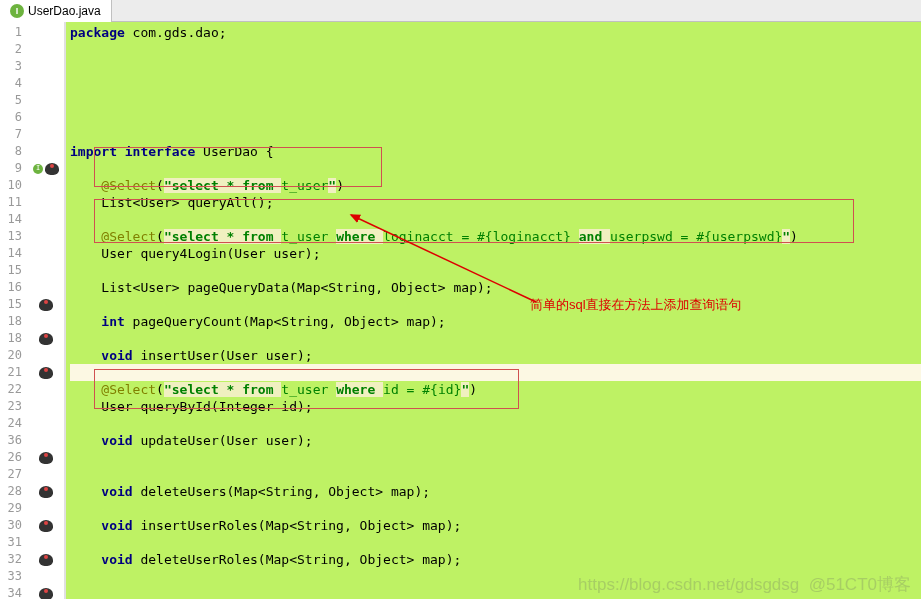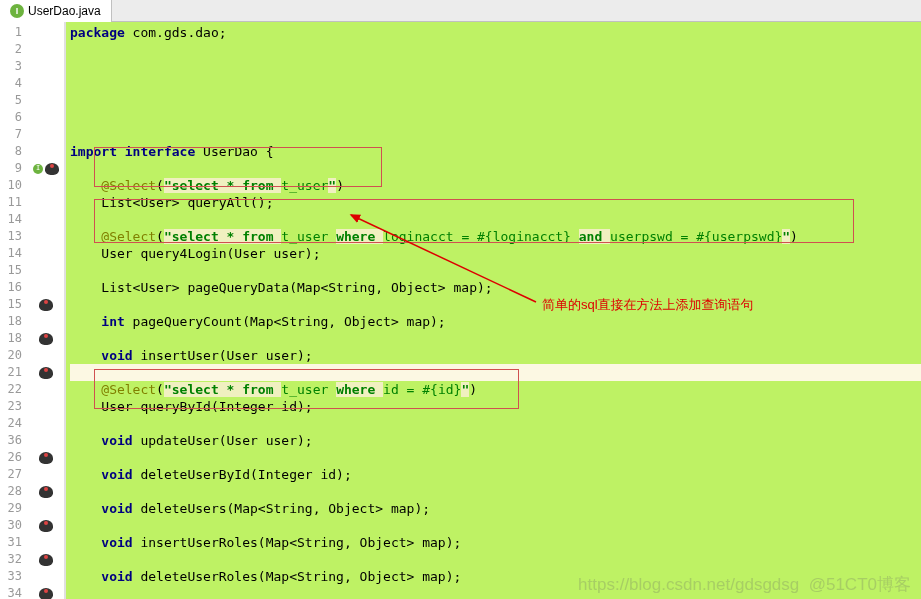--- a/index.html
+++ b/index.html
@@ -152,35 +152,34 @@
       <div class="ln"></div>
       <div class="ln">    <span class="kw">int</span><span class="plain"> pageQueryCount(Map&lt;String, Object&gt; map);</span></div>
       <div class="ln"></div>
       <div class="ln">    <span class="kw">void</span><span class="plain"> insertUser(User user);</span></div>
       <div class="ln ln22"></div>
       <div class="ln">    <span class="ann">@Select</span><span class="plain">(</span><span class="str">"select * from </span><span class="strn">t_user </span><span class="str">where </span><span class="strn">id = #{id}</span><span class="str">"</span><span class="plain">)</span></div>
       <div class="ln">    <span class="plain">User queryById(Integer id);</span></div>
       <div class="ln"></div>
       <div class="ln">    <span class="kw">void</span><span class="plain"> updateUser(User user);</span></div>
       <div class="ln"></div>
-      <div class="ln">    <span class="kw">void</span><span class="plain"> deleteUserById(Integer id);</span></div>
       <div class="ln"></div>
       <div class="ln">    <span class="kw">void</span><span class="plain"> deleteUsers(Map&lt;String, Object&gt; map);</span></div>
       <div class="ln"></div>
       <div class="ln">    <span class="kw">void</span><span class="plain"> insertUserRoles(Map&lt;String, Object&gt; map);</span></div>
       <div class="ln"></div>
       <div class="ln">    <span class="kw">void</span><span class="plain"> deleteUserRoles(Map&lt;String, Object&gt; map);</span></div>
       <div class="box" style="left:28px;top:125px;width:288px;height:40px"></div>
     <div class="box" style="left:28px;top:177px;width:760px;height:44px"></div>
     <div class="box" style="left:28px;top:347px;width:425px;height:40px"></div>
 
     <svg class="arrow" style="left:270px;top:185px" width="220" height="110">
       <defs>
           <marker id="ah" markerWidth="8" markerHeight="8" refX="6" refY="3" orient="auto">
             <path d="M0,0 L7,3 L0,6 Z" fill="#d00"></path>
           </marker>
         </defs>
       <line x1="200" y1="95" x2="15" y2="8" stroke="#d00" stroke-width="1.5" marker-end="url(#ah)"></line>
     </svg>
-    <div class="note" style="left:476px;top:274px">简单的sql直接在方法上添加查询语句</div>
+    <div class="note" style="left:464px;top:274px">简单的sql直接在方法上添加查询语句</div>
     <div class="wm"><span>https://blog.csdn.net/gdsgdsg</span>&nbsp;&nbsp;<span>@51CT0博客</span></div>
   </div>
 </div>
 
 </body></html>

